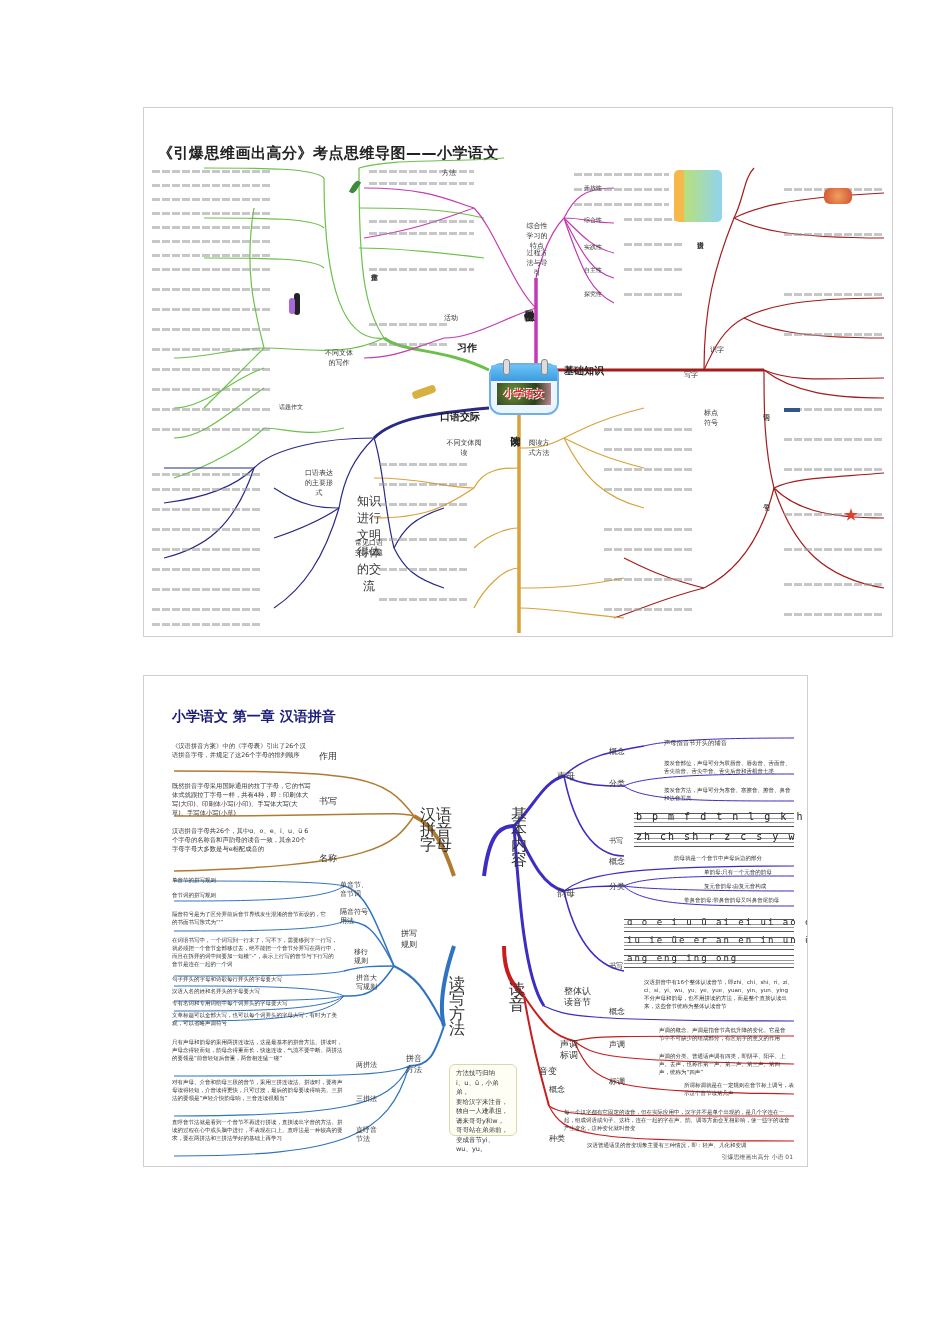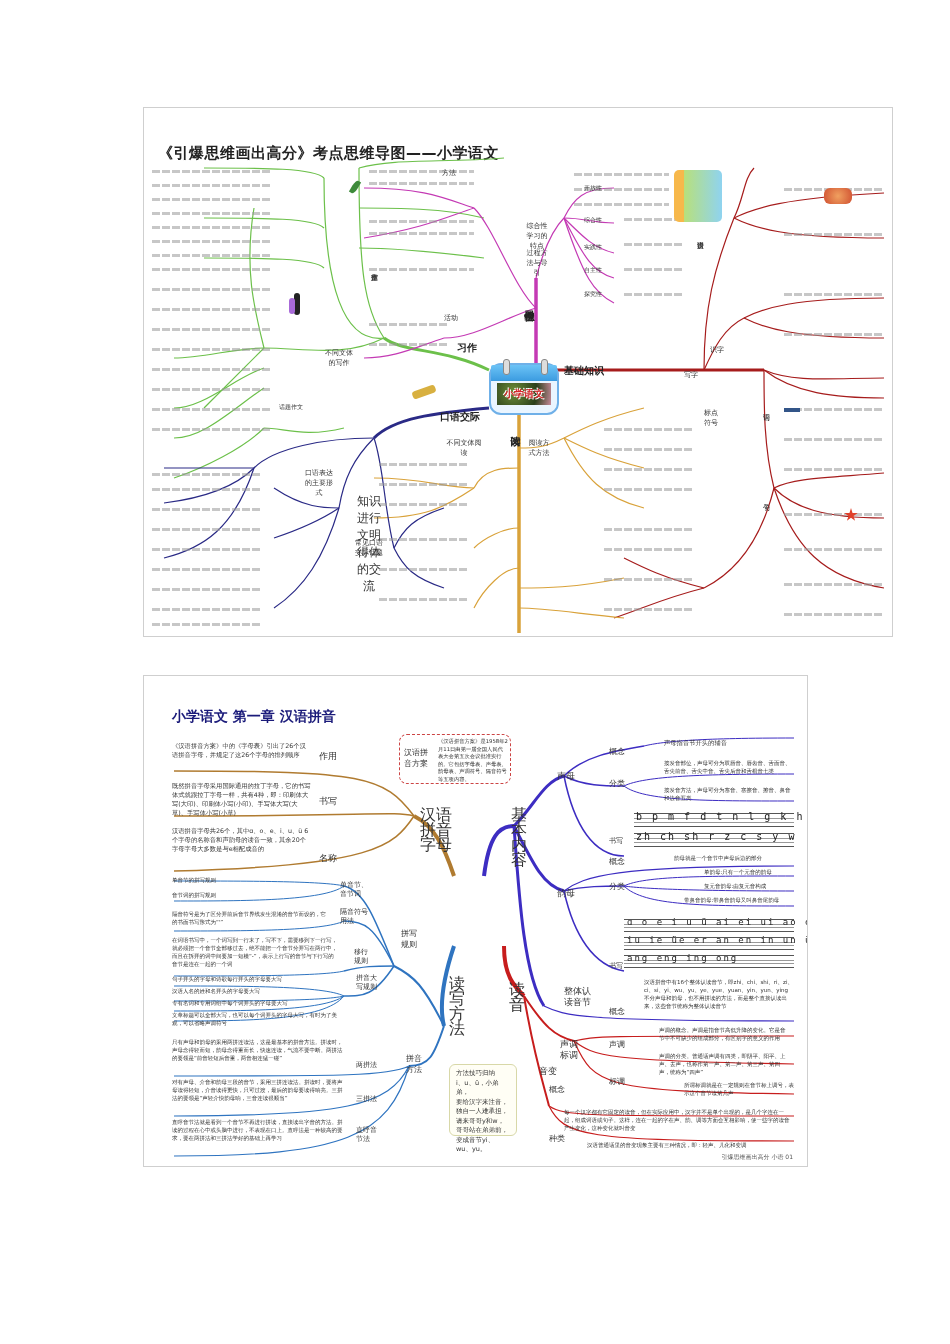--- a/index.html
+++ b/index.html
@@ -319,24 +319,20 @@
   <div class="txt" style="left:28px;top:105px;width:140px;">既然拼音字母采用国际通用的拉丁字母，它的书写体式就跟拉丁字母一样，共有4种，即：印刷体大写(大印)、印刷体小写(小印)、手写体大写(大草)、手写体小写(小草)</div>
   <div class="node2" style="left:175px;top:120px;">书写</div>
   <div class="txt" style="left:28px;top:150px;width:140px;">汉语拼音字母共26个，其中ɑ、o、e、i、u、ü 6个字母的名称音和声韵母的读音一致，其余20个字母字母大多数是与e相配成音的</div>
   <div class="node2" style="left:175px;top:177px;">名称</div>
 
   <div class="bigbranch" style="left:272px;top:133px;width:40px;">汉语拼音字母</div>
   <div class="bigbranch" style="left:360px;top:133px;width:30px;">基本内容</div>
   <div class="bigbranch" style="left:298px;top:302px;width:30px;">读写方法</div>
   <div class="bigbranch" style="left:358px;top:308px;width:30px;">读音</div>
 
-  <div class="bubble" style="left:255px;top:58px;width:112px;height:50px;">
-    <div class="node2" style="left:4px;top:12px;width:28px;font-size:8px;white-space:normal;">汉语拼音方案</div>
-    <div class="txt" style="left:38px;top:3px;width:70px;font-size:5.3px;line-height:7.5px;">《汉语拼音方案》是1958年2月11日由第一届全国人民代表大会第五次会议批准实行的。它包括字母表、声母表、韵母表、声调符号、隔音符号等五项内容。</div>
-  </div>
 
   <div class="node2" style="left:413px;top:95px;">声母</div>
   <div class="node2" style="left:465px;top:70px;font-size:8px;">概念</div>
   <div class="txt" style="left:520px;top:62px;">声母指音节开头的辅音</div>
   <div class="node2" style="left:465px;top:102px;font-size:8px;">分类</div>
   <div class="txt" style="left:520px;top:83px;width:130px;font-size:5.5px;line-height:8px;">按发音部位，声母可分为双唇音、唇齿音、舌面音、舌尖前音、舌尖中音、舌尖后音和舌根音七类</div>
   <div class="txt" style="left:520px;top:110px;width:130px;font-size:5.5px;line-height:8px;">按发音方法，声母可分为塞音、塞擦音、擦音、鼻音和边音五类</div>
   <div class="staff" style="left:490px;top:137px;width:160px;height:12px;"></div>
   <div class="pinyin" style="left:492px;top:135px;font-size:10px;">b p m f d t n l g k h j q x</div>
   <div class="staff" style="left:490px;top:157px;width:160px;height:12px;"></div>

